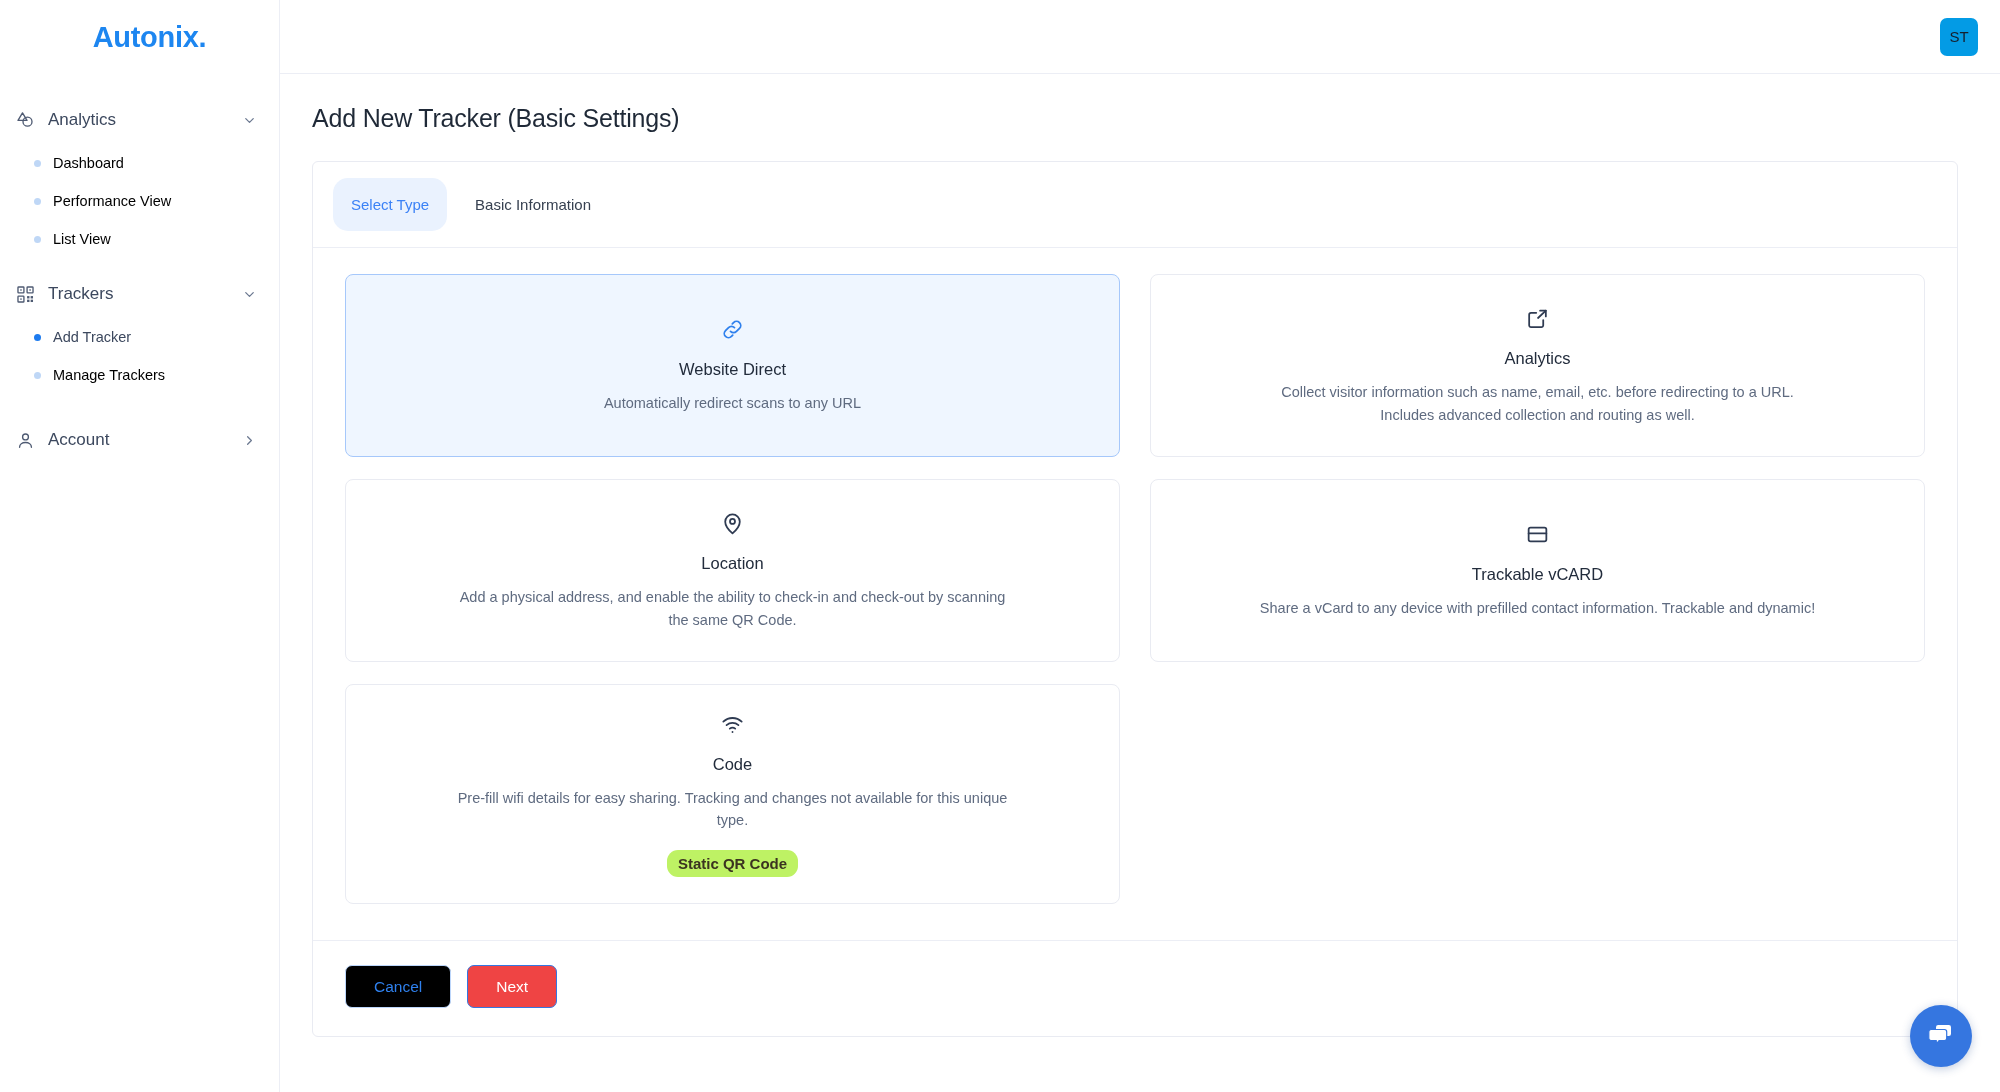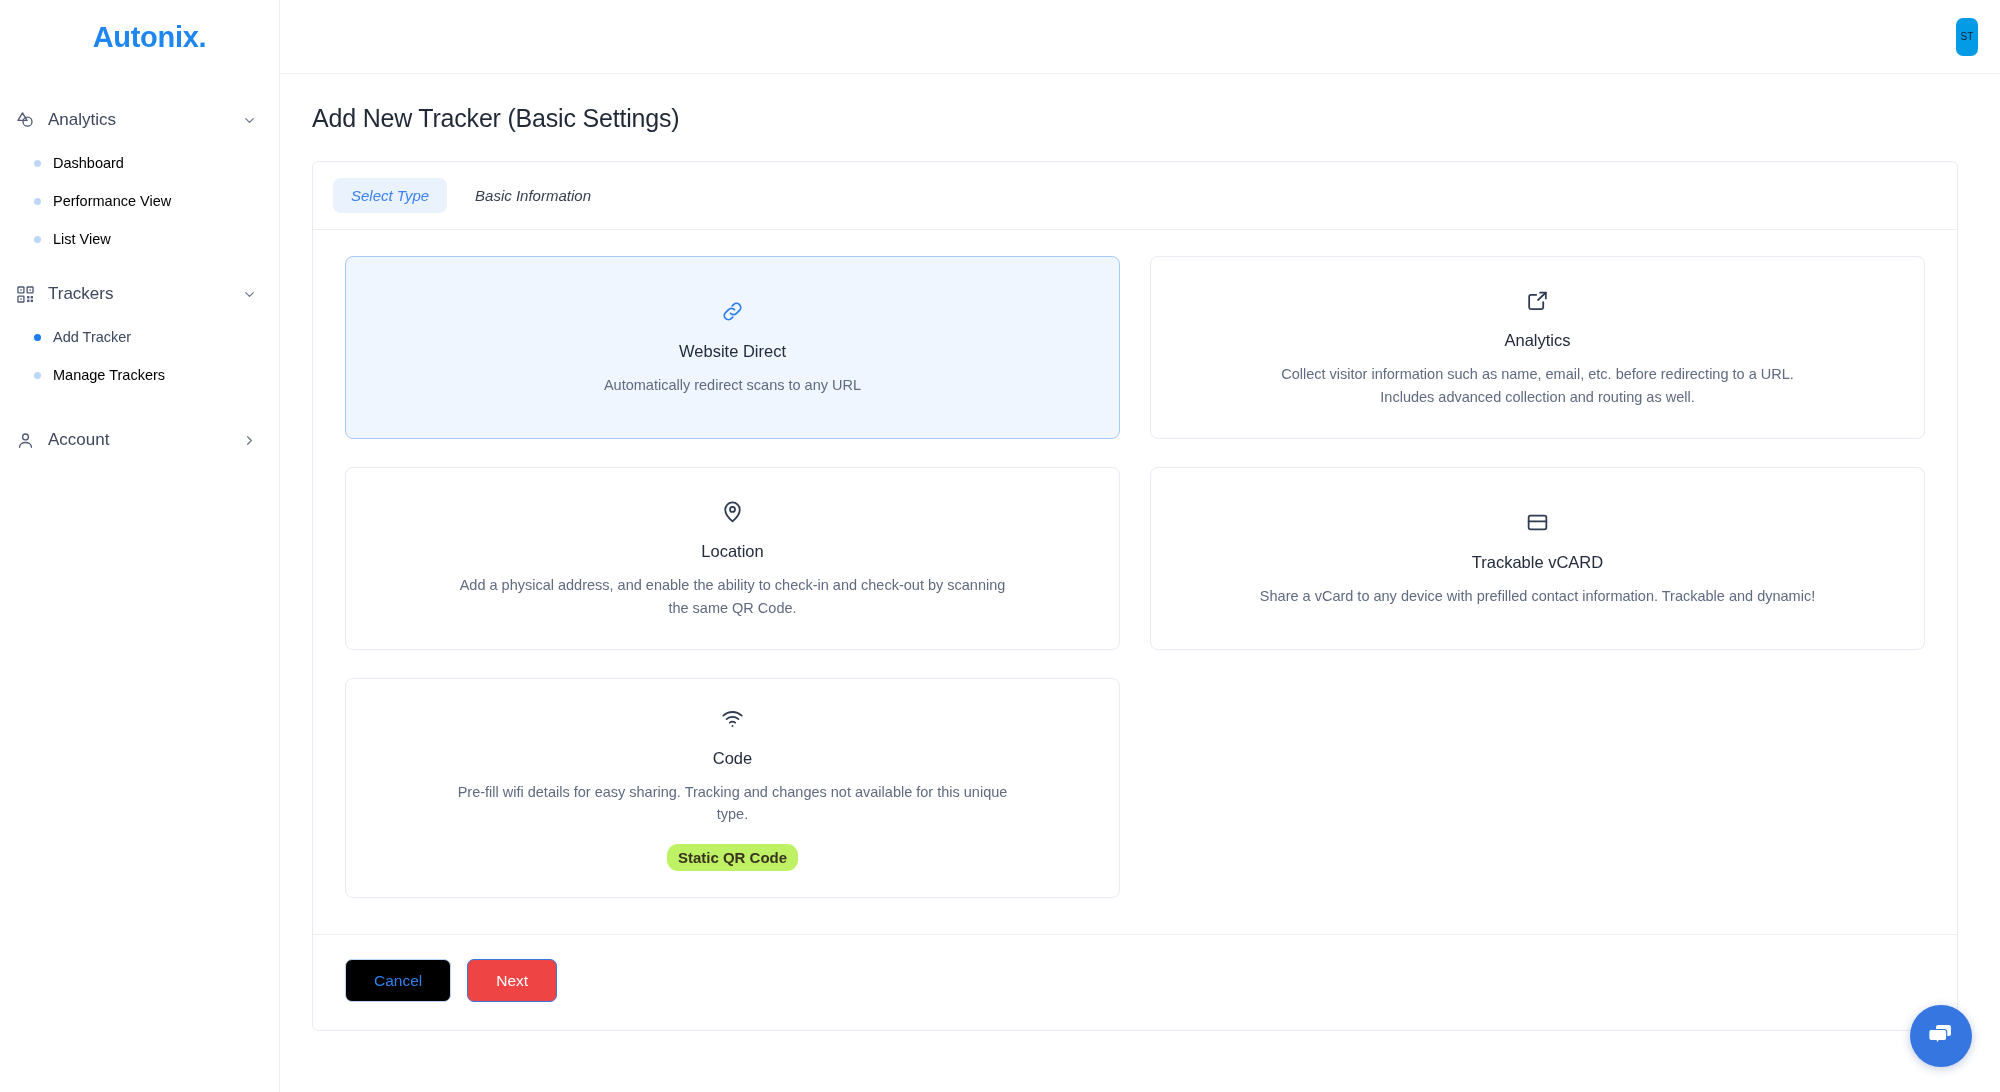--- a/index.html
+++ b/index.html
@@ -124,26 +124,26 @@
   .topbar {
     height: 74px;
     min-height: 74px;
     border-bottom: 1px solid #eceef5;
     display: flex;
     align-items: center;
     justify-content: flex-end;
     padding-right: 22px;
   }
   .avatar {
-    width: 22px;
+    width: 38px;
     height: 38px;
     border-radius: 7px;
     background: #039be5;
     color: #16202e;
-    font-size: 10px;
+    font-size: 15px;
     font-weight: 500;
     display: flex;
     align-items: center;
     justify-content: center;
     cursor: pointer;
   }
 
   .content {
     flex: 1 1 auto;
     padding: 30px 42px 0 32px;
@@ -165,36 +165,35 @@
 
   .tabs {
     display: flex;
     align-items: center;
     padding: 16px 20px;
     border-bottom: 1px solid #eceef5;
     gap: 10px;
   }
   .tab {
     font-size: 15px;
-    padding: 9px 18px;
-    border-radius: 8px;
+    padding: 18px 18px;
+    border-radius: 15px;
     color: #374151;
     cursor: pointer;
     white-space: nowrap;
-    font-style: italic;
   }
   .tab.active {
     background: #eaf2fe;
     color: #3b82f6;
   }
 
   .cards {
     display: grid;
     grid-template-columns: 1fr 1fr;
-    gap: 28px 30px;
+    gap: 22px 30px;
     padding: 26px 32px 36px 32px;
   }
 
   .card {
     border: 1px solid #e9ebf2;
     border-radius: 8px;
     background: #ffffff;
     padding: 26px 24px 26px 24px;
     text-align: center;
     cursor: pointer;

